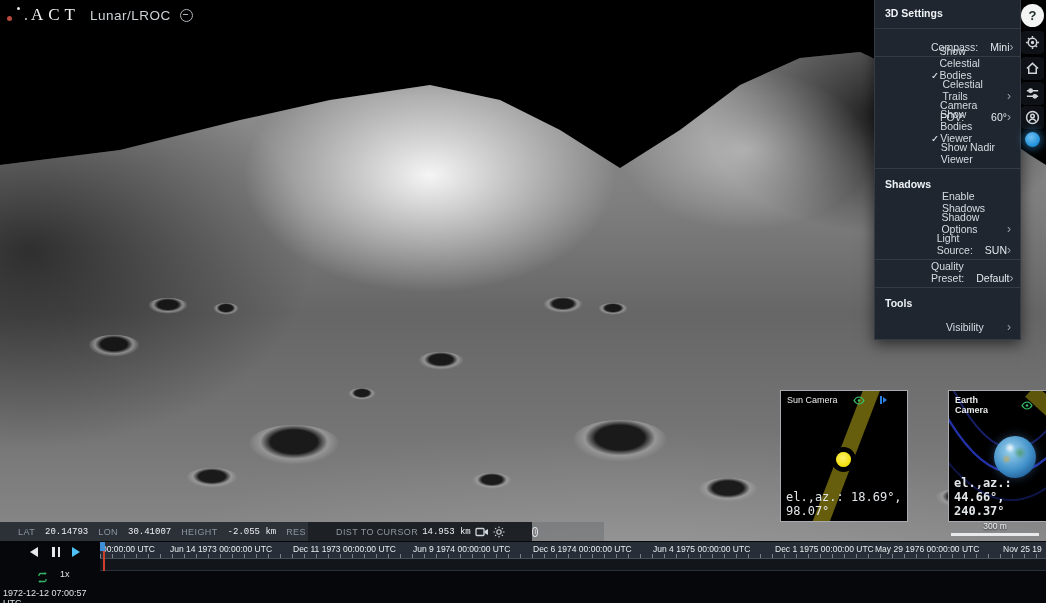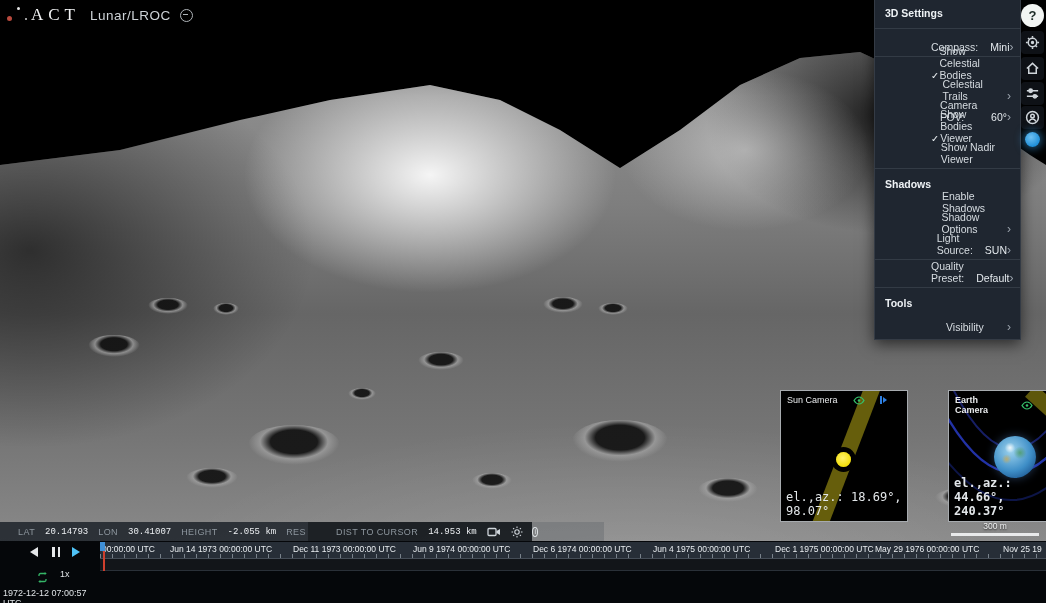--- a/index.html
+++ b/index.html
@@ -62,21 +62,21 @@
   .rail-btn { position:absolute; right:2px; width:23px; height:23px; display:flex; align-items:center; justify-content:center; cursor:pointer; }
   .rail-help { top:4px; background:#f2f5f3; border-radius:50%; color:#1c2b26; font-weight:bold; font-size:13px; }
   .rail-dark { background:rgba(16,20,26,.85); border-radius:4px; }
   .rail-svg { stroke:#cfd5da; fill:none; stroke-width:1.6; }
   .blue-dot { position:absolute; right:6px; top:132px; width:15px; height:15px; border-radius:50%;
     background:radial-gradient(circle at 40% 35%, #6ec1f2, #1f8fd8 70%); box-shadow:0 0 8px 2px rgba(60,160,230,.55); cursor:pointer; }
   
   .statusbar { position:absolute; left:0; top:522px; height:19px; z-index:4; display:flex; font-size:9px; }
   .seg { display:flex; align-items:center; height:19px; }
   .seg1 { width:308px; background:rgba(25,31,38,.82); padding-left:18px; gap:10px; }
-  .seg2 { width:224px; background:rgba(14,18,23,.88); padding-left:28px; gap:10px; }
+  .seg2 { width:224px; background:rgba(14,18,23,.88); padding-left:28px; gap:4px; }
   .seg3 { width:72px; background:rgba(95,100,105,.38); justify-content:center; gap:4px; }
   .sb-label { color:#8d969e; letter-spacing:.4px; }
   .sb-value { color:#eceff2; font-family:Liberation Mono, monospace; font-size:9px; }
   .sb-icon { display:flex; align-items:center; cursor:pointer; }
   .acc-i { width:10px; height:10px; border:1px solid #dfe3e6; border-radius:50%; color:#dfe3e6;
     font-size:7px; display:flex; align-items:center; justify-content:center; font-style:normal; }
   .acc-label { color:#e8ebee; font-size:15px;margin-top:48px; }
   
   .cam { position:absolute; top:390px; height:132px; background:#000; border:1px solid #a7abaf; overflow:hidden; z-index:4; }
   .cam-sun { left:780px; width:128px; }

